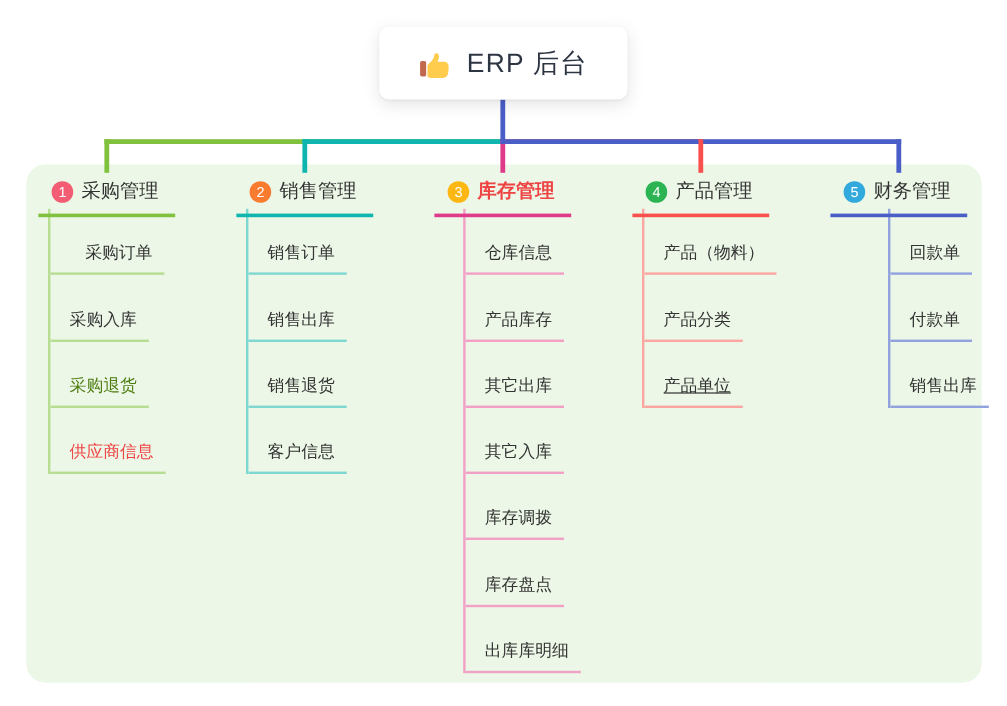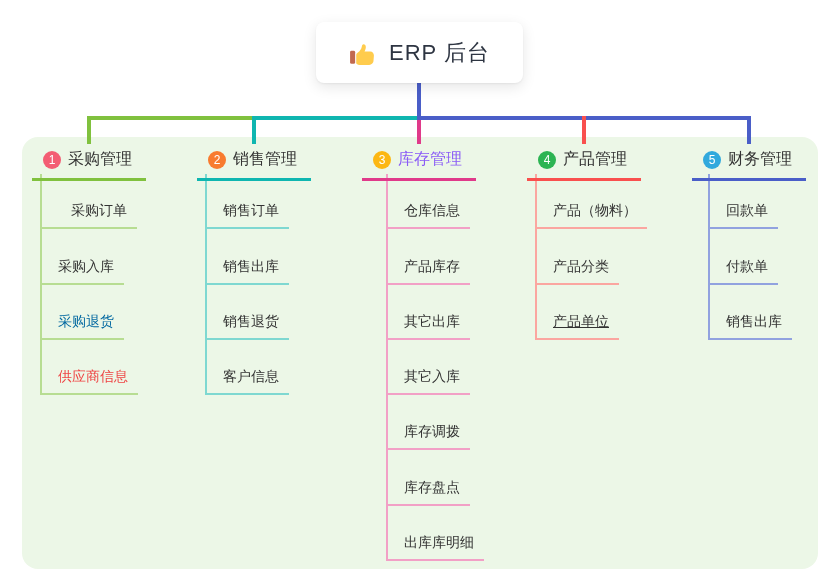--- a/index.html
+++ b/index.html
@@ -81,21 +81,21 @@
     <ul class="children" style="left: 40px; top: 174px;">
   <li class="child">
     <span class="child-label" style="color: rgb(51, 51, 51); padding-left: 29px;">采购订单</span>
   </li>
 
   <li class="child">
     <span class="child-label" style="color: rgb(51, 51, 51);">采购入库</span>
   </li>
 
   <li class="child">
-    <span class="child-label" style="color: #0369a1;">采购退货</span>
+    <span class="child-label" style="color: #4d7c0f;">采购退货</span>
   </li>
 
   <li class="child">
     <span class="child-label" style="color: #ef4444;">供应商信息</span>
   </li>
 </ul>
   </div>
 
   <div class="branch" style="--main: #0fb6b0; --light: #7ed8d1; --badge: #f87b2f;">
     <div class="branch-header" style="left: 197px;">
@@ -117,21 +117,21 @@
 
   <li class="child">
     <span class="child-label" style="color: rgb(51, 51, 51);">客户信息</span>
   </li>
 </ul>
   </div>
 
   <div class="branch" style="--main: #e03a8a; --light: #f2a0c6; --badge: #fcb713;">
     <div class="branch-header" style="left: 362px;">
       <span class="badge">3</span>
-      <span class="branch-label" style="color: #8b5cf6;">库存管理</span>
+      <span class="branch-label" style="color: #ef4444; font-weight: bold;">库存管理</span>
     </div>
     <ul class="children" style="left: 386px; top: 174px;">
   <li class="child">
     <span class="child-label" style="color: rgb(51, 51, 51);">仓库信息</span>
   </li>
 
   <li class="child">
     <span class="child-label" style="color: rgb(51, 51, 51);">产品库存</span>
   </li>
 
@@ -175,21 +175,21 @@
     <span class="child-label" style="color: rgb(51, 51, 51); text-decoration: underline;">产品单位</span>
   </li>
 </ul>
   </div>
 
   <div class="branch" style="--main: #4a5ec8; --light: #91a2df; --badge: #31a9dd;">
     <div class="branch-header" style="left: 692px;">
       <span class="badge">5</span>
       <span class="branch-label" style="color: rgb(51, 51, 51);">财务管理</span>
     </div>
-    <ul class="children" style="left: 668px; top: 174px; padding-left: 40px;">
+    <ul class="children" style="left: 700px; top: 174px; padding-left: 40px;">
   <li class="child">
     <span class="child-label" style="color: rgb(51, 51, 51);">回款单</span>
   </li>
 
   <li class="child">
     <span class="child-label" style="color: rgb(51, 51, 51);">付款单</span>
   </li>
 
   <li class="child">
     <span class="child-label" style="color: rgb(51, 51, 51);">销售出库</span>

